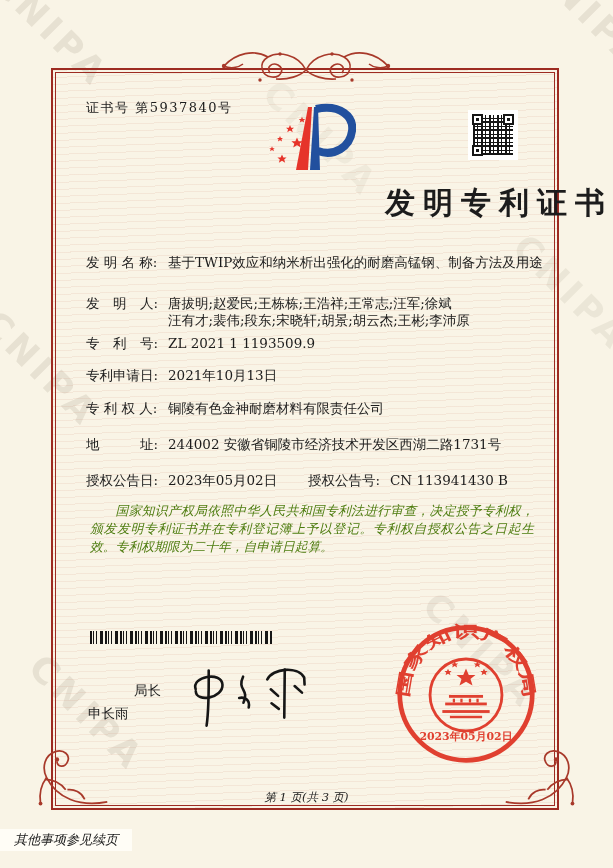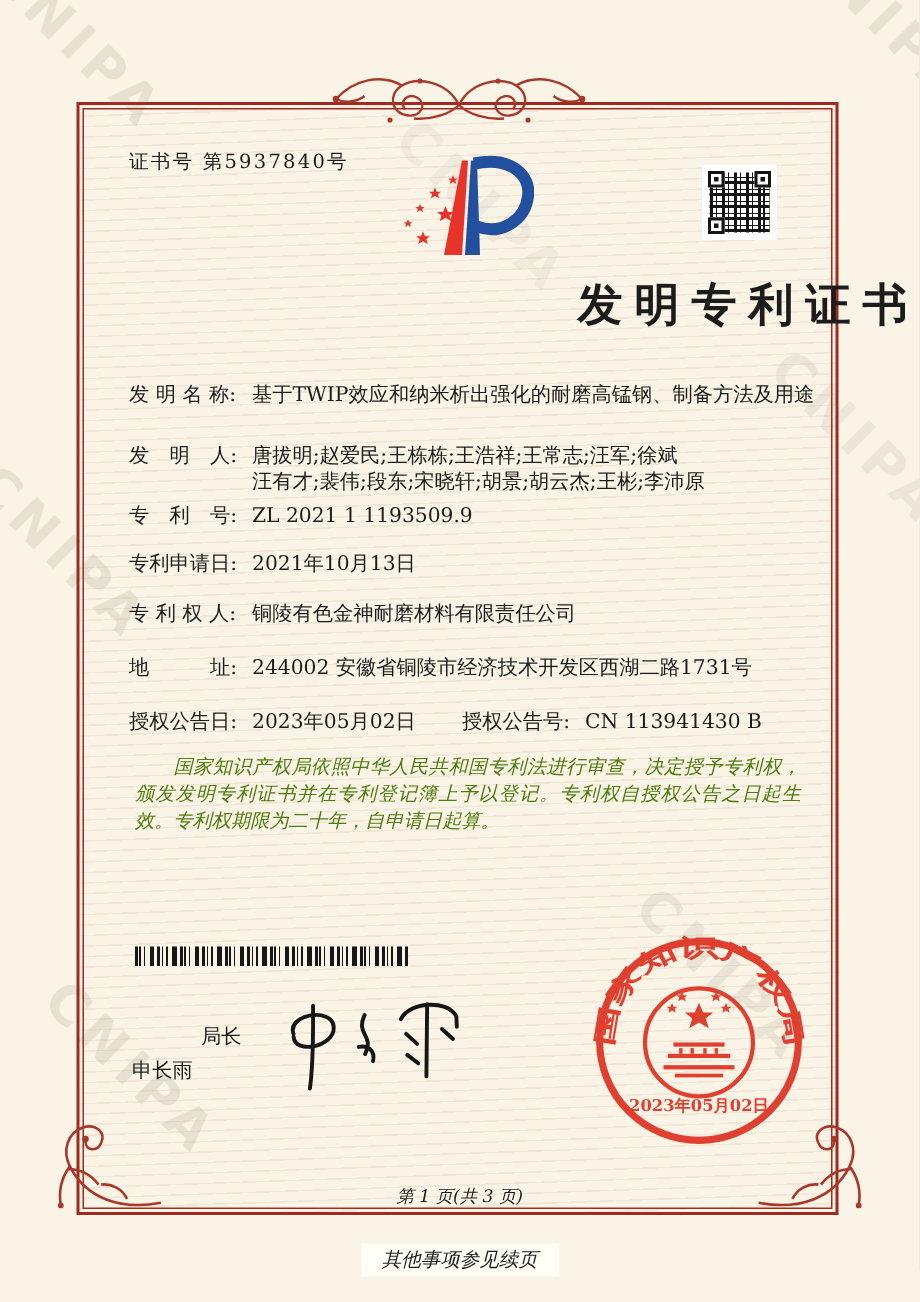--- a/index.html
+++ b/index.html
@@ -47,21 +47,21 @@
   
   .sig-title{position:absolute;left:88px;top:682px;font-family:"DejaVu Sans","Liberation Sans",sans-serif;
              font-size:13.5px;font-weight:500;z-index:3;margin-left:46px;}
   .sig-name{position:absolute;left:88px;top:705px;font-family:"DejaVu Sans","Liberation Sans",sans-serif;
             font-size:13.5px;font-weight:500;z-index:3;}
   .autograph{position:absolute;left:182px;top:656px;z-index:3;}
   
   .seal{position:absolute;left:395px;top:623px;z-index:4;opacity:.93;}
   
   .page-info{position:absolute;left:0;right:0;top:790px;text-align:center;font-size:11.5px;z-index:3;font-style:italic;}
-  .note{position:absolute;left:0;right:0;top:829px;text-align:center;z-index:3;}
+  .note{position:absolute;left:0;right:0;top:829px;text-align:left;z-index:3;}
   .note span{display:inline-block;background:#fffdf6;padding:2px 14px;font-size:13px;font-style:italic;}
 </style>
 </head>
 <body>
 
 <div class="page">
 
   <div class="wm wm1">CNIPA</div>
   <div class="wm wm2">CNIPA</div>
   <div class="wm wm3">CNIPA</div>

